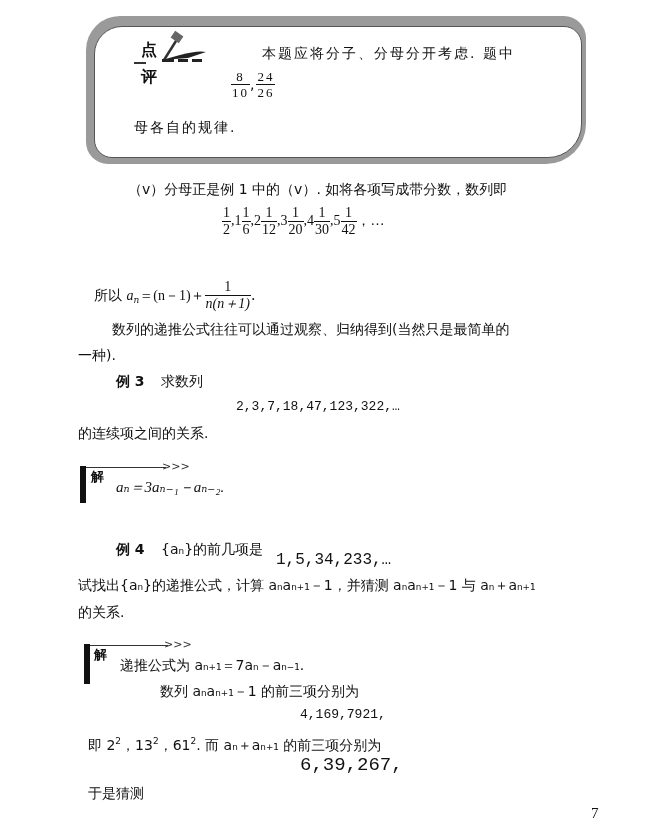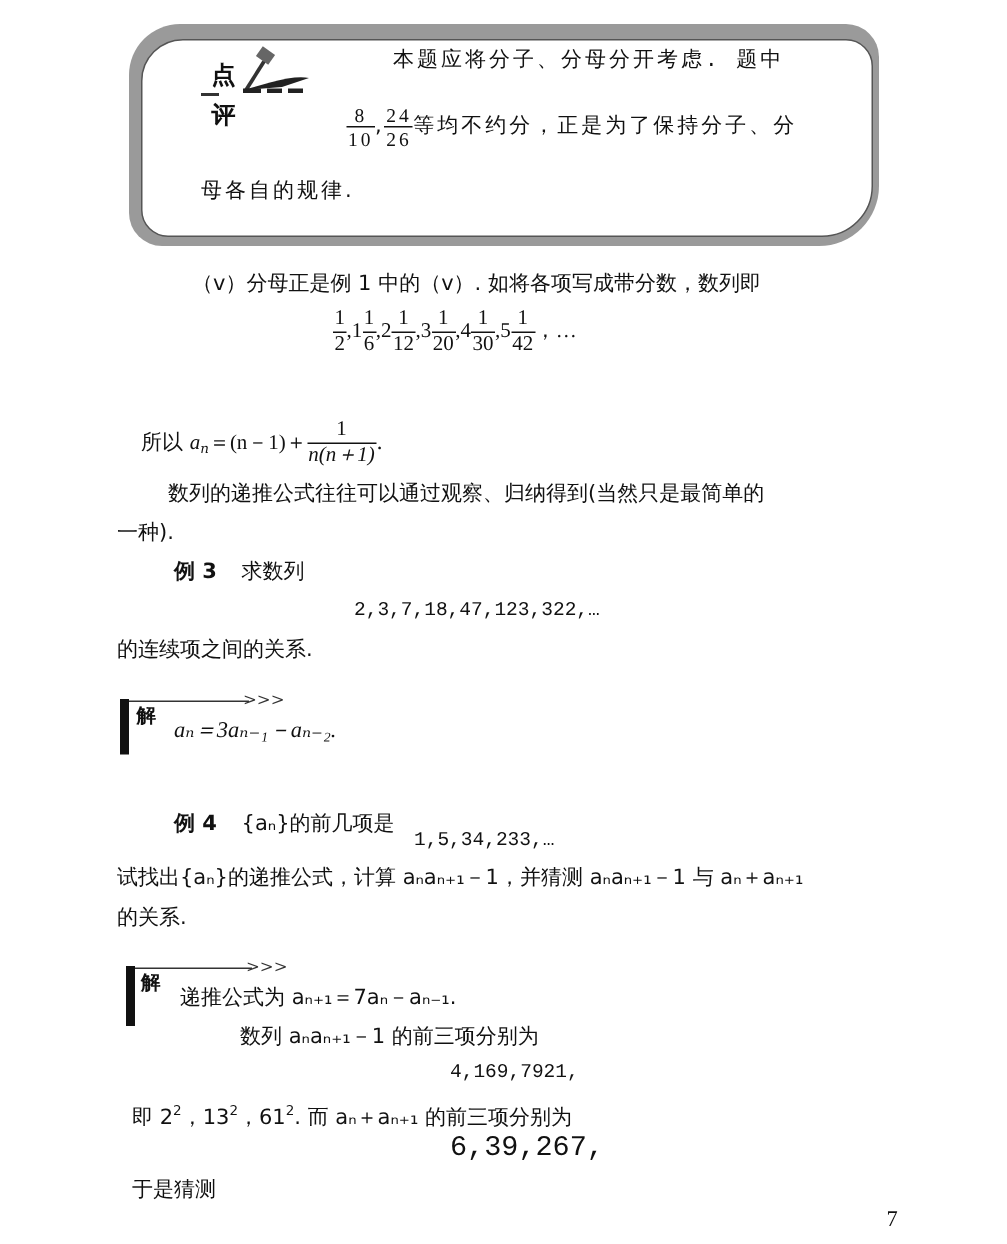--- a/index.html
+++ b/index.html
@@ -49,23 +49,23 @@
 
 <svg class="abs" style="left:158px;top:30px;" width="62" height="36" viewBox="0 0 62 36">
   <rect x="14" y="3" width="10" height="8" fill="#666" transform="rotate(35 19 7)"></rect>
   <line x1="6" y1="30" x2="18" y2="11" stroke="#333" stroke-width="2.5"></line>
   <path d="M4 30 L22 25 Q40 20 48 22 L30 28 Z" fill="#222"></path>
   <rect x="4" y="29" width="12" height="3" fill="#222"></rect>
   <rect x="20" y="29" width="10" height="3" fill="#222"></rect>
   <rect x="34" y="29" width="10" height="3" fill="#222"></rect>
 </svg>
 
-<div class="abs box-text zh" style="left:262px;top:32px;font-family:Liberation Mono, monospace;">本题应将分子、分母分开考虑. 题中</div>
+<div class="abs box-text zh" style="left:262px;top:44px;">本题应将分子、分母分开考虑. 题中</div>
 <div class="abs box-text zh" style="left:231px;top:70px;">
-  <span class="frac serif" style="font-size:13px;"><span class="num">8</span><span class="den">10</span></span>,<span class="frac serif" style="font-size:13px;"><span class="num">24</span><span class="den">26</span></span><span>等均不约分，正是为了保持分子、分</span>
+  <span class="frac serif" style="font-size:13px;"><span class="num">8</span><span class="den">10</span></span>,<span class="frac serif" style="font-size:13px;"><span class="num">24</span><span class="den">26</span></span>
 </div>
 <div class="abs box-text zh" style="left:134px;top:118px;">母各自的规律.</div>
 
 <div class="abs line zh" style="left:128px;top:180px;">（v）分母正是例 1 中的（v）. 如将各项写成带分数，数列即</div>
 
 <div class="abs line serif" style="left:222px;top:206px;font-size:14px;">
   <span class="frac"><span class="num">1</span><span class="den">2</span></span>,<span>1</span><span class="frac"><span class="num">1</span><span class="den">6</span></span>,<span>2</span><span class="frac"><span class="num">1</span><span class="den">12</span></span>,<span>3</span><span class="frac"><span class="num">1</span><span class="den">20</span></span>,<span>4</span><span class="frac"><span class="num">1</span><span class="den">30</span></span>,<span>5</span><span class="frac"><span class="num">1</span><span class="den">42</span></span><span>，…</span>
 </div>
 
 <div class="abs line" style="left:94px;top:258px;margin-top:22px;">
@@ -86,21 +86,21 @@
 <div class="abs jie-bar" style="left:80px;top:466px;height:37px;"></div>
 <div class="abs arrow" style="left:86px;top:467px;width:80px;"></div>
 <div class="abs" style="left:162px;top:460px;font-size:11px;color:#333;">&gt;&gt;&gt;</div>
 <div class="abs jie-label zh" style="left:91px;top:468px;">解</div>
 <div class="abs line serif it" style="left:116px;top:478px;font-size:15px;">aₙ＝3aₙ₋₁－aₙ₋₂.</div>
 
 <div class="abs line zh" style="left:116px;top:540px;">
   <b>例 4</b>
   <span style="margin-left:12px;">{aₙ}的前几项是</span>
 </div>
-<div class="abs line mono" style="left:276px;top:551px;font-size:13px;">1,5,34,233,…</div>
+<div class="abs line mono" style="left:276px;top:551px;font-size:16px;">1,5,34,233,…</div>
 <div class="abs line zh" style="left:78px;top:576px;">试找出{aₙ}的递推公式，计算 aₙaₙ₊₁－1，并猜测 aₙaₙ₊₁－1 与 aₙ＋aₙ₊₁</div>
 <div class="abs line zh" style="left:78px;top:603px;">的关系.</div>
 
 <div class="abs jie-bar" style="left:84px;top:644px;height:40px;"></div>
 <div class="abs arrow" style="left:90px;top:645px;width:78px;"></div>
 <div class="abs" style="left:164px;top:638px;font-size:11px;color:#333;">&gt;&gt;&gt;</div>
 <div class="abs jie-label zh" style="left:94px;top:646px;">解</div>
 <div class="abs line zh" style="left:120px;top:656px;">递推公式为 aₙ₊₁＝7aₙ－aₙ₋₁.</div>
 <div class="abs line zh" style="left:120px;top:682px;margin-left:40px;">数列 aₙaₙ₊₁－1 的前三项分别为</div>
 <div class="abs line mono" style="left:300px;top:706px;font-size:13px;">4,169,7921,</div>

